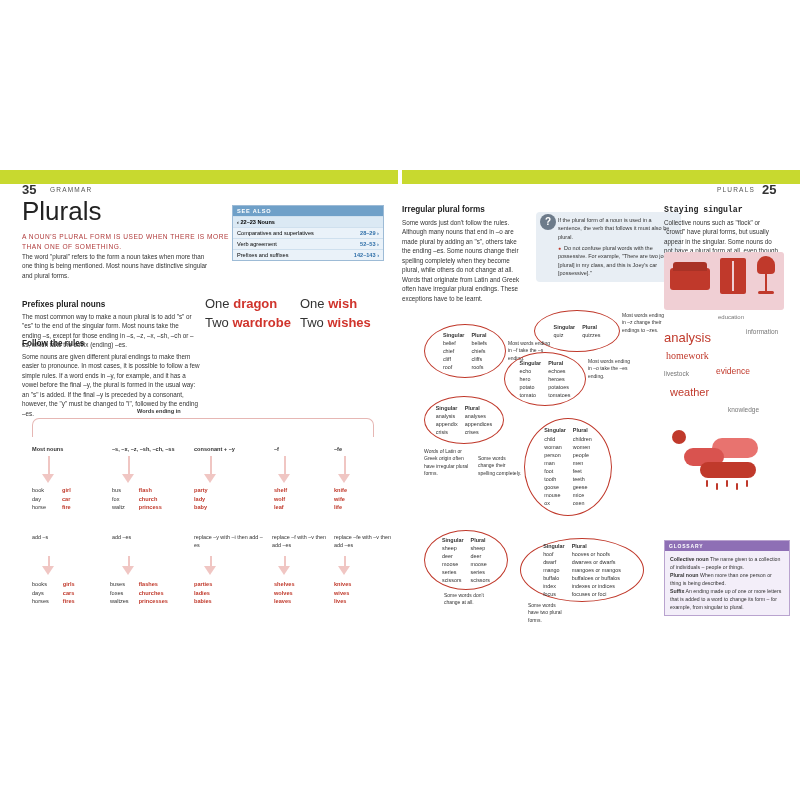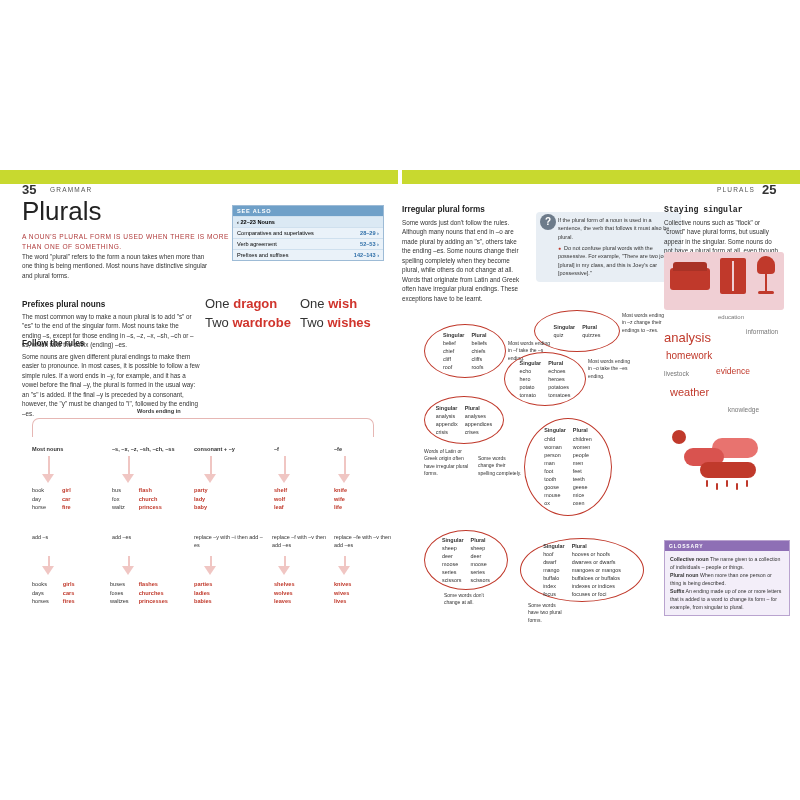--- a/index.html
+++ b/index.html
@@ -445,21 +445,21 @@
   <div class="sofa"></div>
   <div class="ward"></div>
   <div class="lamp"></div>
   <div class="lampstand"></div>
   <div class="lampfoot"></div>
 
   <div class="wordcloud">
     <div class="wc" style="left:0px;top:18px;font-size:13px;">analysis</div>
     <div class="wc gray" style="left:54px;top:2px;font-size:6px;">education</div>
     <div class="wc gray" style="left:82px;top:16px;font-size:6.5px;">information</div>
-    <div class="wc" style="left:2px;top:38px;font-size:10px;">homework</div>
+    <div class="wc" style="left:2px;top:38px;font-size:10px;font-family:Liberation Serif, serif;">homework</div>
     <div class="wc gray" style="left:0px;top:58px;font-size:6.5px;">livestock</div>
     <div class="wc" style="left:52px;top:54px;font-size:8.5px;">evidence</div>
     <div class="wc" style="left:6px;top:74px;font-size:11px;">weather</div>
     <div class="wc gray" style="left:64px;top:94px;font-size:6.5px;">knowledge</div>
   </div>
 
   <div class="sun"></div>
   <div class="cloud2"></div>
   <div class="cloud1"></div>
   <div class="cloud3"></div>

